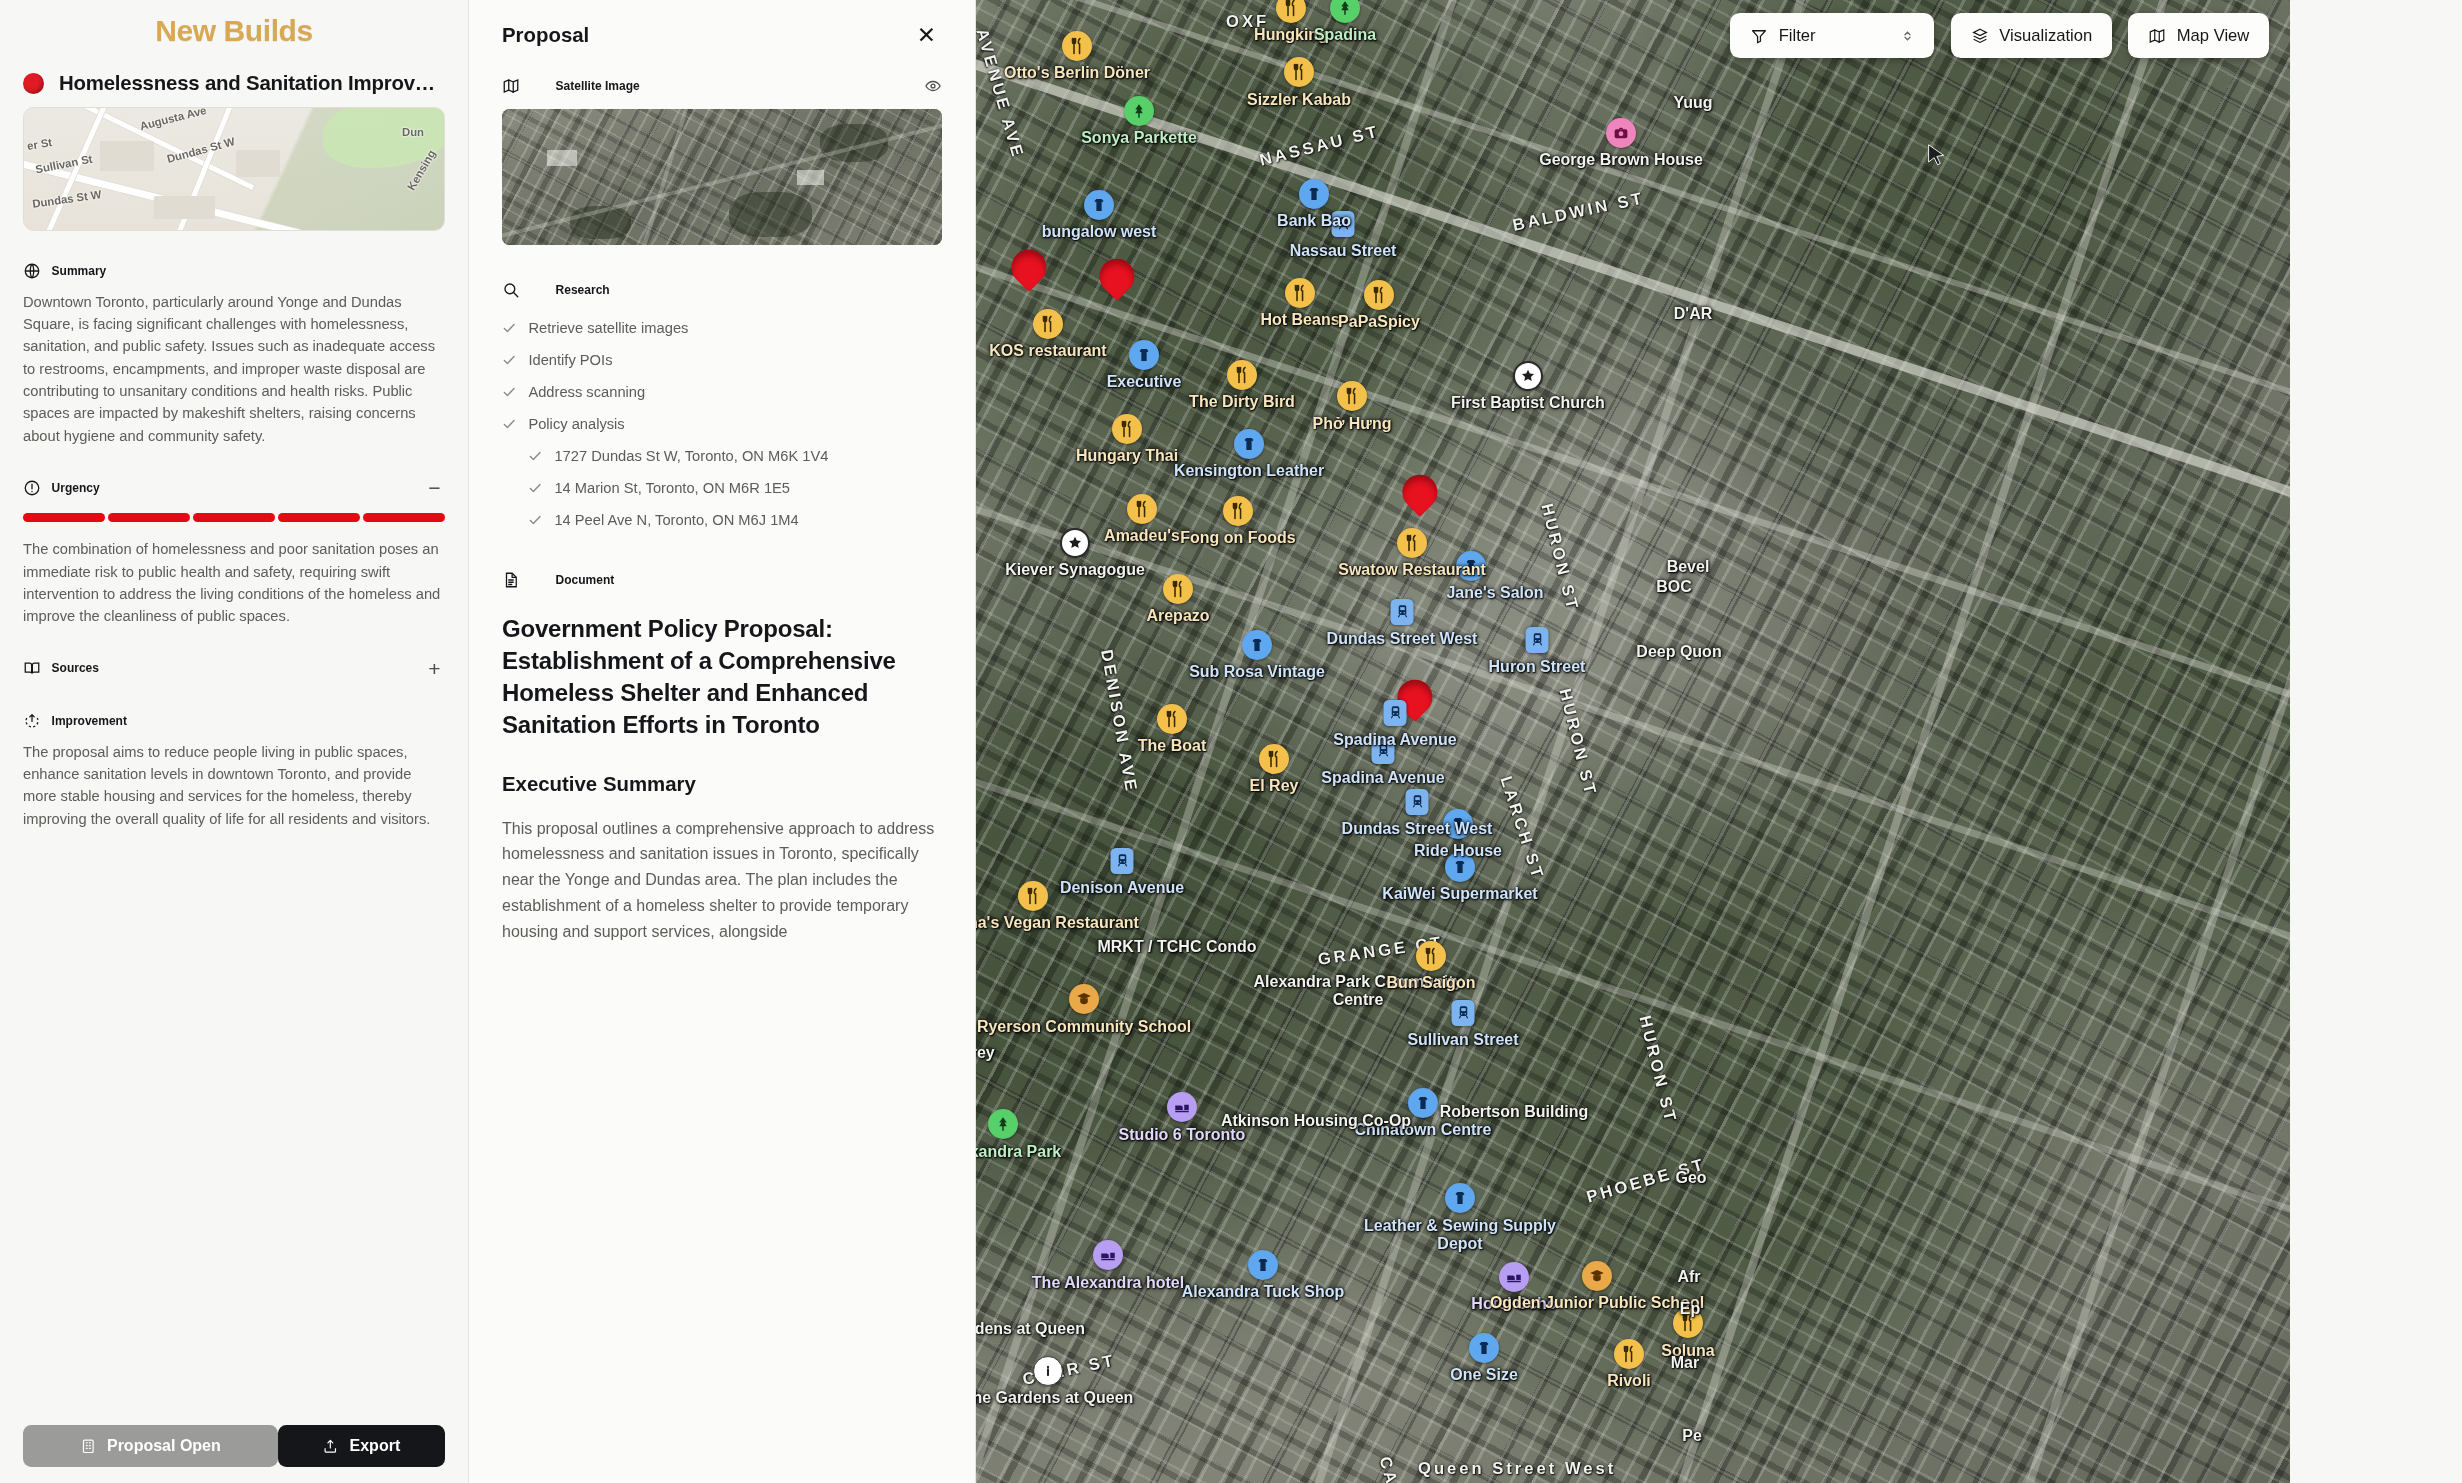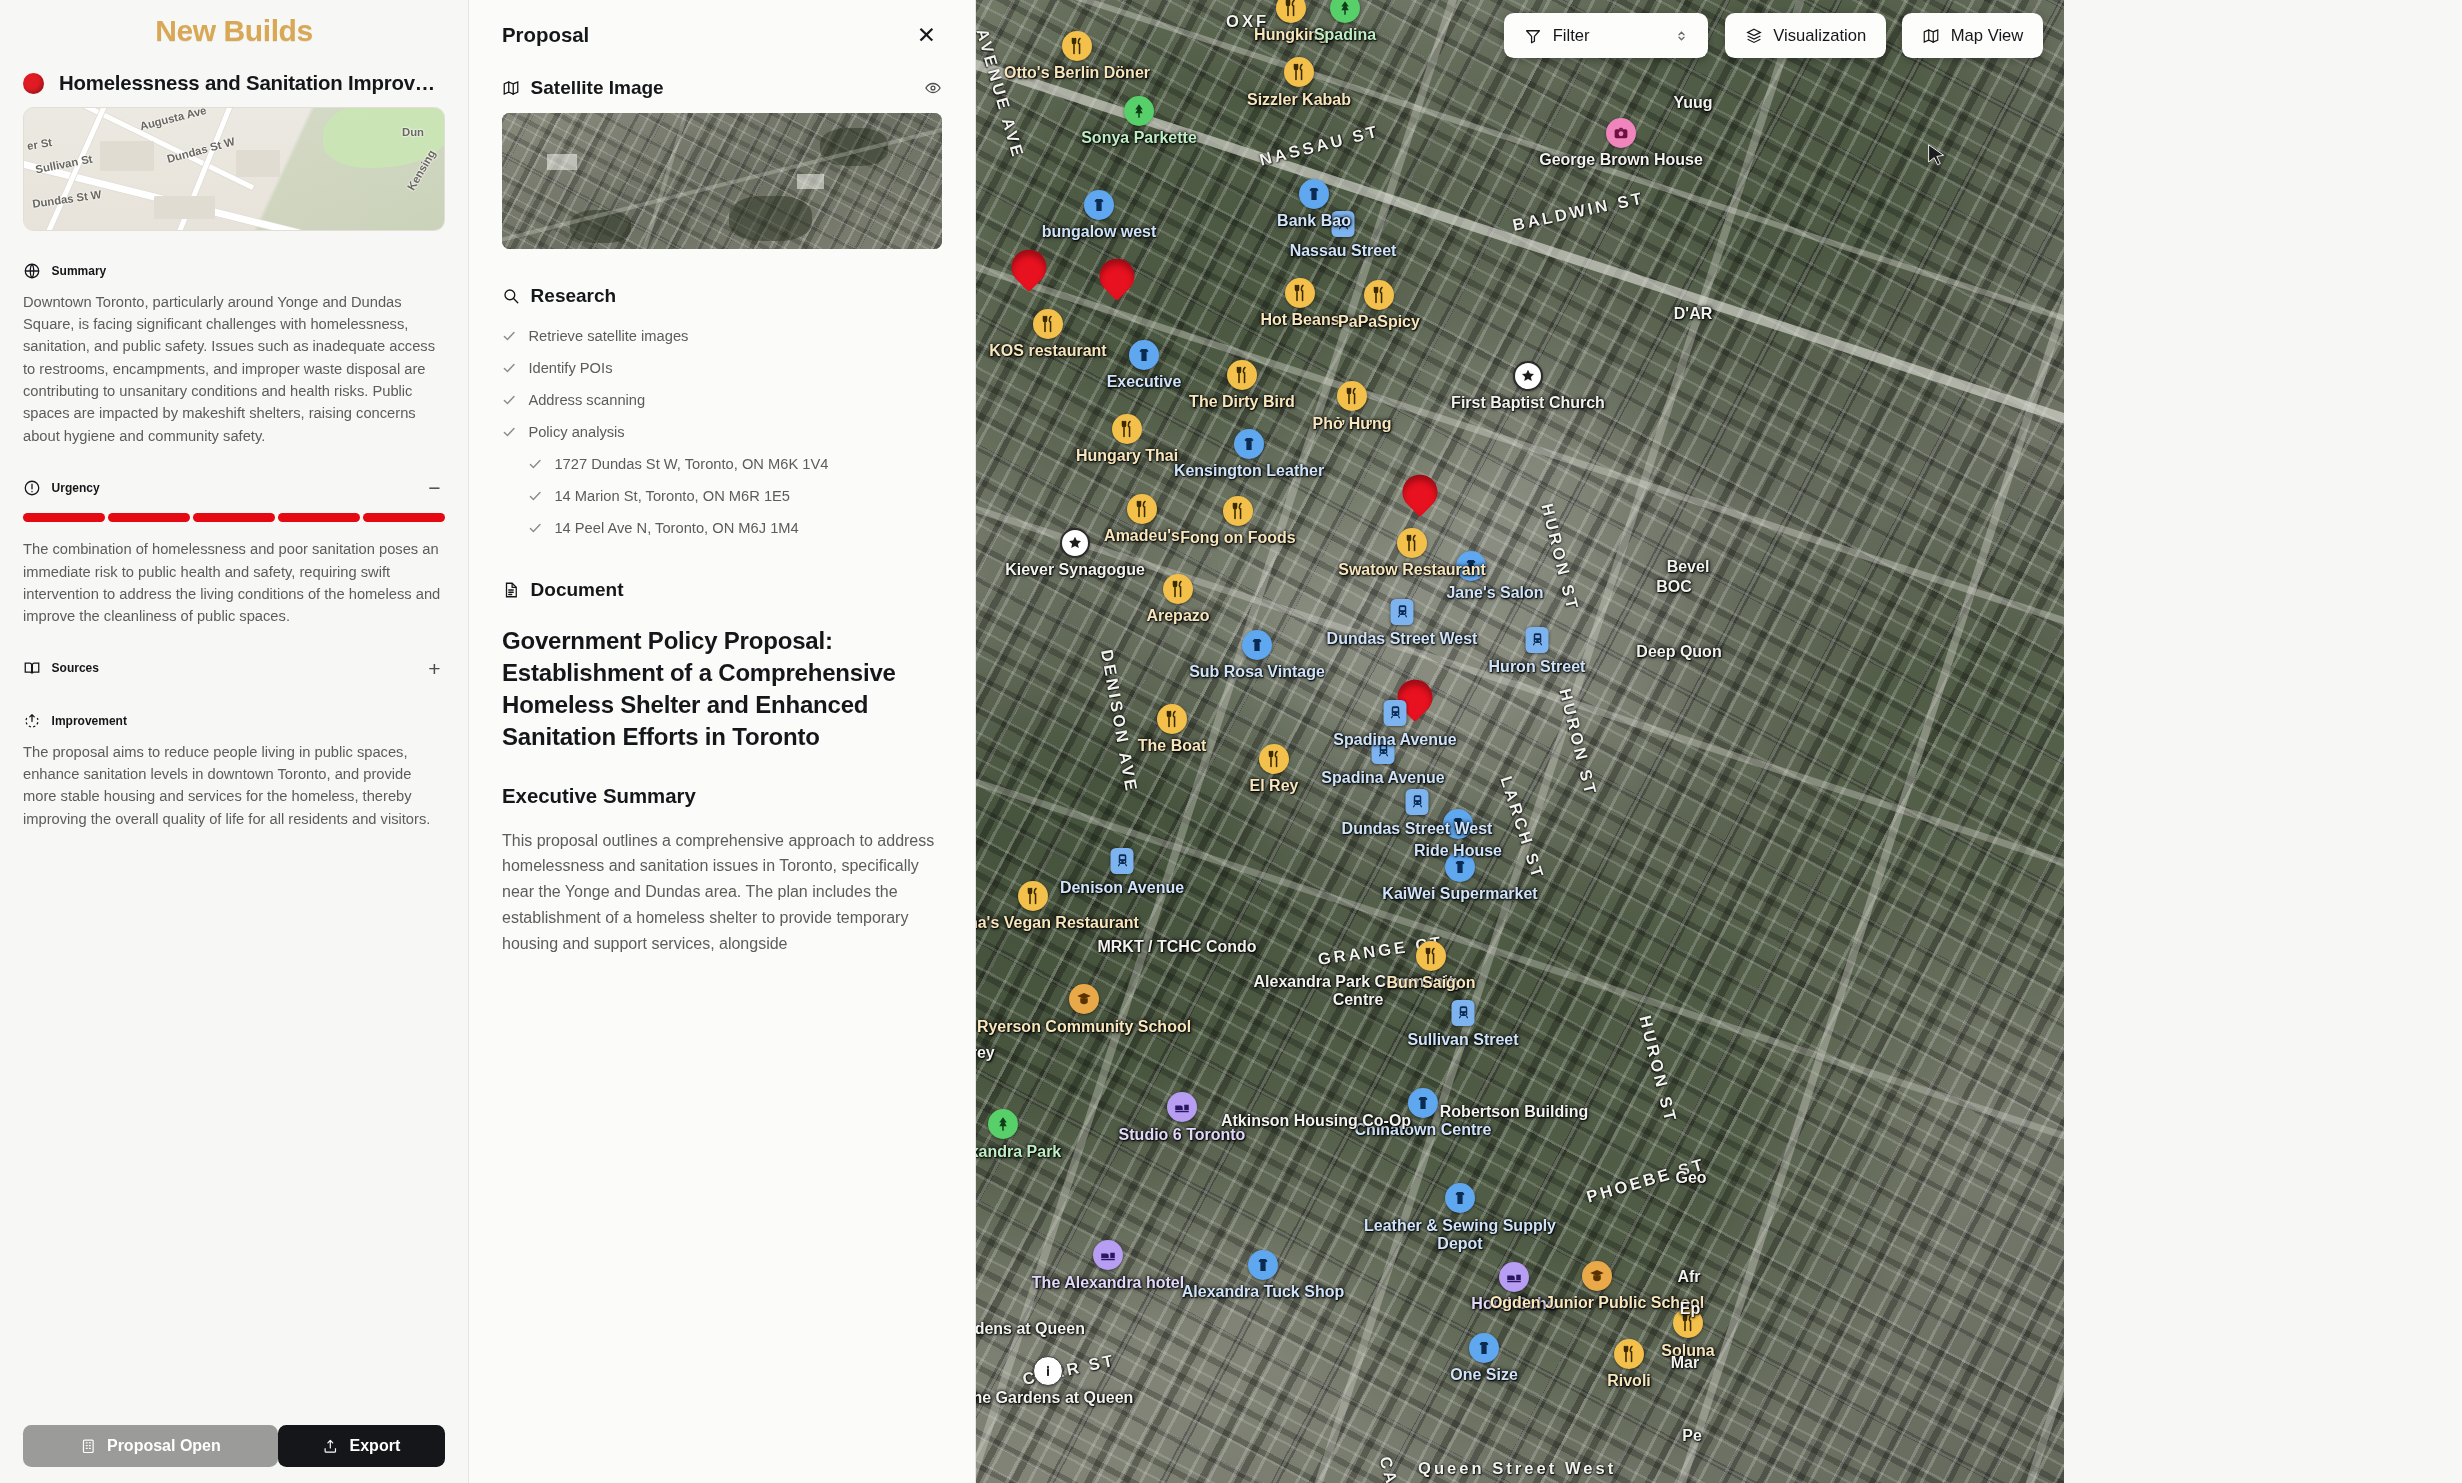--- a/index.html
+++ b/index.html
@@ -1,19 +1,19 @@
 <!DOCTYPE html>
 <html style="font-size:12px"><head>
 <meta charset="utf-8">
 <style>
   * { margin:0; padding:0; box-sizing:border-box; }
   html,body { width:2462px; height:1484px; overflow:hidden; background:#f7f7f5;
     font-family:"Liberation Sans", sans-serif; }
 
-  #app { position:relative; width:2064px; height:1484px; display:flex; }
+  #app { position:relative; width:2290px; height:1484px; display:flex; }
 
   
   #sidebar { position:relative; width:469px; height:100%; background:#f7f7f5;
     border-right:1.5px solid #e6e5e1; padding:0 23px; overflow:hidden; }
 
   #brand { text-align:center; font-size:30px; font-weight:bold; color:#d9a855;
     letter-spacing:-0.4px; padding-top:13.6px; padding-bottom:6px;
     text-shadow:0 0.8px 0 rgba(0,0,0,0.07); }
 
   #project-row { display:flex; align-items:center; gap:15px; padding:18px 0 12px 0; }
@@ -62,21 +62,21 @@
 
   
   #panel { position:relative; width:507px; height:100%; background:#fbfbf9;
     border-right:1.5px solid #e6e5e1; padding:0 33px; overflow:hidden; }
   #panel-head { display:flex; align-items:center; padding:21px 0 19.7px 0; }
   #panel-title { font-size:20.4px; font-weight:bold; color:#15161a; flex:1; }
   #panel-close { font-size:23px; color:#15161a; line-height:1; cursor:pointer;
     padding:3px 6px; }
 
   .p-sec-head { display:flex; align-items:center; gap:10.6px; padding:7.6px 0 13.6px 0; }
-  .p-sec-head .ttl { font-size:19px; font-weight:bold; color:#15161a; flex:1; }
+  .p-sec-head .ttl { font-size:12px; font-weight:bold; color:#15161a; flex:1;margin-left:25px; }
 
   
   #sat { position:relative; width:100%; height:136px; border-radius:7.6px;
     overflow:hidden; background:#6e7264; margin-bottom:29px; }
   .sat-tex { position:absolute; inset:0; opacity:.95;
     background-image:
       repeating-linear-gradient(118deg, rgba(255,255,255,.20) 0 2.3px, rgba(0,0,0,0) 2.3px 13px),
       repeating-linear-gradient(28deg, rgba(255,255,255,.16) 0 1.5px, rgba(0,0,0,0) 1.5px 16.6px),
       repeating-linear-gradient(118deg, rgba(0,0,0,.22) 0 5.3px, rgba(0,0,0,0) 5.3px 23.4px),
       repeating-linear-gradient(28deg, rgba(0,0,0,.18) 0 4.5px, rgba(0,0,0,0) 4.5px 20.4px),

